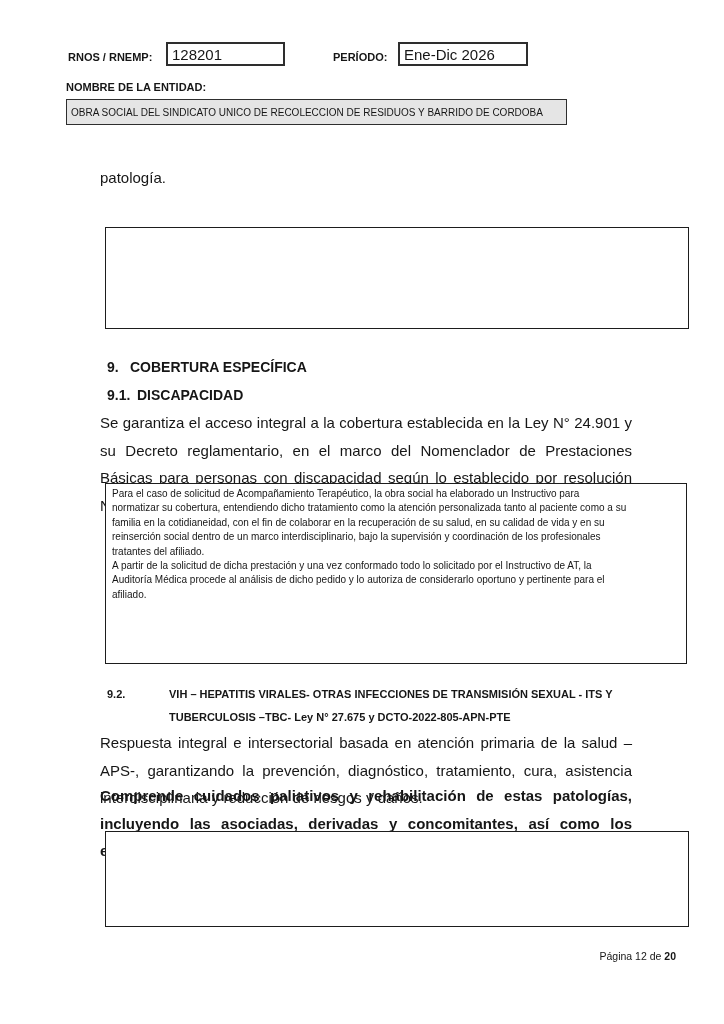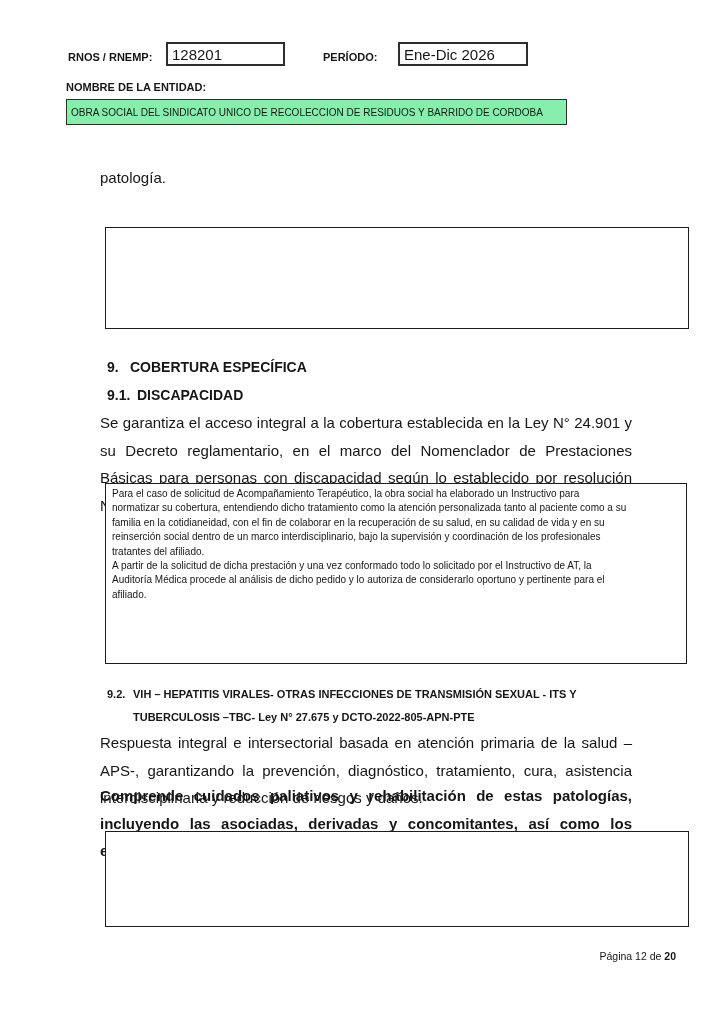--- a/index.html
+++ b/index.html
@@ -10,39 +10,39 @@
   }
   .abs { position:absolute; }
 
   
   .lbl { font-size:11px; font-weight:bold; white-space:nowrap; }
   .field {
     box-sizing:border-box; background:#fff; border:2px solid #2e2e2e;
     font-size:15px; padding:0 4px; display:flex; align-items:center;
   }
   .entity-box {
-    box-sizing:border-box; background:#86efac; border:1px solid #2e2e2e;
+    box-sizing:border-box; background:#e5e5e5; border:1px solid #2e2e2e;
     font-size:10px; padding:0 4px; display:flex; align-items:center; white-space:nowrap;
   }
   .logo-frame {
     box-sizing:border-box; border:1px solid #9a9a9a; background:#fff; padding:3px;
   }
   .logo-inner {
     box-sizing:border-box; border:1px solid #c6c6c6; width:100%; height:100%;
     display:flex; align-items:center; justify-content:center; background:#fff;
   }
 
   
   .body-text { font-size:15px; line-height:27.5px; }
   .just { text-align:justify; }
   .bold { font-weight:bold; }
   .heading { font-size:14px; font-weight:bold; white-space:nowrap; }
   .h-num { display:inline-block; }
   .n1 { width:23px; } .n2 { width:30px; }
-  .h92 { display:flex; font-size:11px; font-weight:bold; line-height:23px; }
+  .h92 { display:flex; font-size:11px; font-weight:bold; line-height:23px;gap:36px; }
   .h92 .num { width:26px; flex:0 0 26px; }
 
   
   .cbox { box-sizing:border-box; background:#fff; border:1.5px solid #1d1d1d; }
   .cbox-thin { border-width:1px; }
   .box-text {
     font-size:10px; line-height:14.4px; padding:3px 6px; white-space:pre-line;
     color:#161616;
   }
 
@@ -52,21 +52,21 @@
 </head>
 <body>
 
 <div class="page">
 
   <div class="abs lbl" style="left:68px; top:51px;">RNOS / RNEMP:</div>
   <div class="abs field" style="left:166px; top:42px; width:119px; height:24px;">
     <span>128201</span>
   </div>
 
-  <div class="abs lbl" style="left:323px; top:51px;">PERÍODO:</div>
+  <div class="abs lbl" style="left:333px; top:51px;">PERÍODO:</div>
   <div class="abs field" style="left:398px; top:42px; width:130px; height:24px;">
     <span>Ene-Dic 2026</span>
   </div>
 
   <div class="abs lbl" style="left:66px; top:81px;">NOMBRE DE LA ENTIDAD:</div>
   <div class="abs entity-box" style="left:66px; top:99px; width:501px; height:26px;">
     <span>OBRA SOCIAL DEL SINDICATO UNICO DE RECOLECCION DE RESIDUOS Y BARRIDO DE CORDOBA</span>
   </div>
 
 

